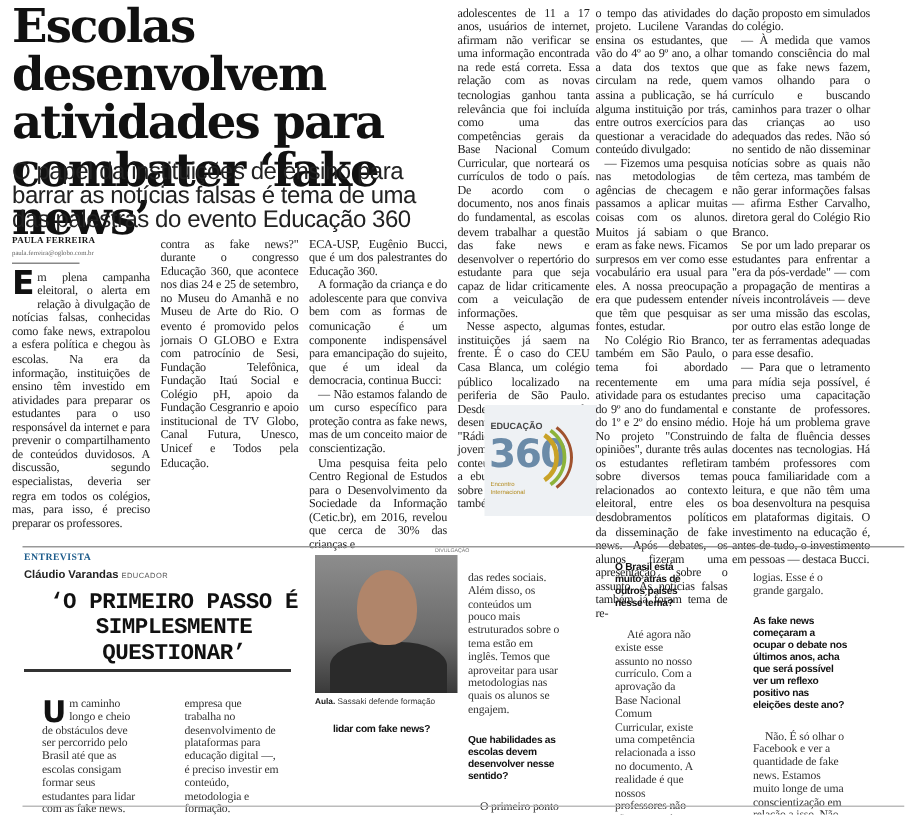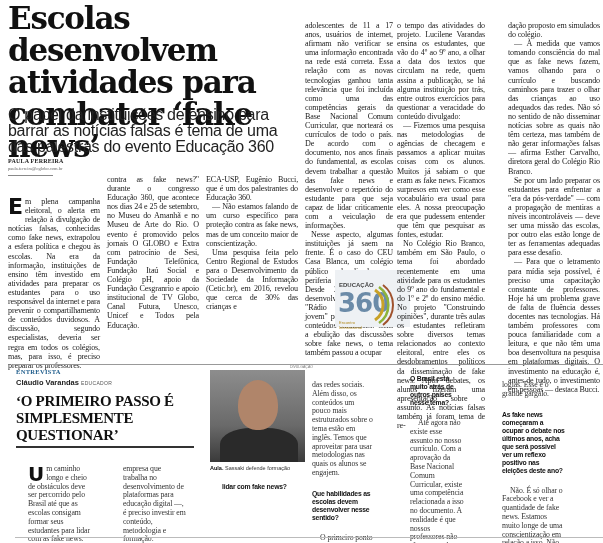--- a/index.html
+++ b/index.html
@@ -6,32 +6,32 @@
   body { width:603px; height:543px; overflow:hidden; position:relative; font-family:"Liberation Serif", serif; color:#1a1a1a; }
   .abs { position:absolute; }
   .headline { left:8px; top:2px; width:290px; font-family:"DejaVu Serif", serif; font-weight:bold; font-size:31px; line-height:32px; letter-spacing:-1.2px; color:#111; }
   .subhead { left:8px; top:107px; width:295px; font-family:"Liberation Sans", sans-serif; font-size:16px; line-height:16px; color:#222; letter-spacing:-0.3px; }
   .byline { left:8px; top:158px; font-size:6px; line-height:7px; }
   .byline .name { font-weight:bold; letter-spacing:0.2px; }
   .byline .email { color:#666; font-size:4.5px; }
   .byline-rule { left:8px; top:175px; width:45px; height:1px; background:#888; }
   .col { font-size:8.1px; line-height:9.1px; text-align:justify; color:#222; letter-spacing:-0.15px; }
   .col p { margin:0; text-indent:6px; }
-  .col p.noindent { text-indent:0;margin-top:17px; }
+  .col p.noindent { text-indent:0; }
   .dropcap { float:left; font-family:"DejaVu Sans", sans-serif; font-weight:bold; font-size:22px; line-height:18px; margin:1px 2px 0 0; color:#111; }
-  .logo { left:335px; top:270px; width:75px; height:57px; background:#eef1f4; }
+  .logo { left:323px; top:270px; width:75px; height:74px; background:#eef1f4; }
   .logo .edu { position:absolute; left:4px; top:12px; font-family:"Liberation Sans", sans-serif; font-weight:bold; font-size:6px; color:#444; }
   .logo .num { position:absolute; left:3px; top:19px; font-family:"DejaVu Sans", sans-serif; font-weight:bold; font-size:26px; line-height:28px; color:#6b8ba8; letter-spacing:-1px; }
   .logo .enc { position:absolute; left:4px; top:50px; font-family:"Liberation Sans", sans-serif; font-size:4px; line-height:5px; color:#b38b1f; }
   .divider { left:15px; top:364px; width:588px; height:1px; background:#999; }
   .bottom-divider { left:15px; top:537px; width:588px; height:1px; background:#bbb; }
   .kicker { left:16px; top:368px; font-family:"Liberation Serif", serif; font-weight:bold; font-size:6.5px; color:#1f5d8c; letter-spacing:0.3px; }
   .iv-name { left:16px; top:378px; font-family:"Liberation Sans", sans-serif; font-weight:bold; font-size:7.5px; color:#222; }
   .iv-name .role { font-weight:normal; font-size:5px; color:#555; letter-spacing:0.3px; }
-  .iv-title { left:16px; top:393px; width:200px; font-family:Liberation Serif, serif; font-weight:bold; font-size:15px; line-height:17px; color:#111; letter-spacing:-0.3px; }
+  .iv-title { left:16px; top:393px; width:200px; font-family:Liberation Mono, monospace; font-weight:bold; font-size:15px; line-height:17px; color:#111; letter-spacing:-0.3px;text-align:center; }
   .iv-rule { left:16px; top:446px; width:178px; height:2px; background:#333; }
   .iv-col { font-size:7.8px; line-height:8.8px; color:#333; letter-spacing:-0.1px; }
   .iv-col p { margin:12px; }
   .iv-col p.ind { text-indent:8px; }
   .q { font-family:"Liberation Sans", sans-serif; font-weight:bold; font-size:6.8px; line-height:8px; color:#111; letter-spacing:-0.2px; margin-top:6px !important; }
   .photo { left:210px; top:370px; width:95px; height:92px; background:linear-gradient(#8d8d8d,#6a6a6a 60%,#3a3a3a); overflow:hidden; }
   .photo .head { position:absolute; left:28px; top:10px; width:40px; height:50px; border-radius:50% 50% 45% 45%; background:#b0856a; }
   .photo .body { position:absolute; left:10px; top:58px; width:78px; height:40px; border-radius:40% 40% 0 0; background:#2a2a2a; }
   .credit { left:290px; top:365px; font-family:"Liberation Sans", sans-serif; font-size:3.5px; color:#777; }
   .caption { left:210px; top:465px; font-family:"Liberation Sans", sans-serif; font-size:5.5px; color:#333; }
@@ -52,20 +52,21 @@
 <div class="abs col" style="left:8px;top:180px;width:92px;">
   <p class="noindent"><span class="dropcap">E</span><span>m plena campanha eleitoral, o alerta em relação à divulgação de notícias falsas, conhecidas como fake news, extrapolou a esfera política e chegou às escolas. Na era da informação, instituições de ensino têm investido em atividades para preparar os estudantes para o uso responsável da internet e para prevenir o compartilhamento de conteúdos duvidosos. A discussão, segundo especialistas, deveria ser regra em todos os colégios, mas, para isso, é preciso preparar os professores.</span></p>
 </div>
 
 <div class="abs col" style="left:107px;top:158px;width:92px;">
   <p class="noindent">contra as fake news?" durante o congresso Educação 360, que acontece nos dias 24 e 25 de setembro, no Museu do Amanhã e no Museu de Arte do Rio. O evento é promovido pelos jornais O GLOBO e Extra com patrocínio de Sesi, Fundação Telefônica, Fundação Itaú Social e Colégio pH, apoio da Fundação Cesgranrio e apoio institucional de TV Globo, Canal Futura, Unesco, Unicef e Todos pela Educação.</p>
 </div>
 
 <div class="abs col" style="left:206px;top:158px;width:92px;">
   <p class="noindent">ECA-USP, Eugênio Bucci, que é um dos palestrantes do Educação 360.</p>
+  <p>A formação da criança e do adolescente para que conviva bem com as formas de comunicação é um componente indispensável para emancipação do sujeito, que é um ideal da democracia, continua Bucci:</p>
   <p>— Não estamos falando de um curso específico para proteção contra as fake news, mas de um conceito maior de conscientização.</p>
   <p>Uma pesquisa feita pelo Centro Regional de Estudos para o Desenvolvimento da Sociedade da Informação (Cetic.br), em 2016, revelou que cerca de 30% das crianças e</p>
 </div>
 
 <div class="abs col" style="left:305px;top:4px;width:88px;">
   <p class="noindent">adolescentes de 11 a 17 anos, usuários de internet, afirmam não verificar se uma informação encontrada na rede está correta. Essa relação com as novas tecnologias ganhou tanta relevância que foi incluída como uma das competências gerais da Base Nacional Comum Curricular, que norteará os currículos de todo o país. De acordo com o documento, nos anos finais do fundamental, as escolas devem trabalhar a questão das fake news e desenvolver o repertório do estudante para que seja capaz de lidar criticamente com a veiculação de informações.</p>
   <p>Nesse aspecto, algumas instituições já saem na frente. É o caso do CEU Casa Blanca, um colégio público localizado na periferia de São Paulo. Desde 2012, a escola desenvolve o projeto "Rádio escola/Imprensa jovem" para a produção de conteúdos midiáticos. Com a ebulição das discussões sobre fake news, o tema também passou a ocupar</p>
 </div>
 
 <div class="abs logo">
@@ -78,21 +79,21 @@
   </svg>
   <span class="enc"><span>Encontro</span><br><span>Internacional</span></span>
 </div>
 
 <div class="abs col" style="left:397px;top:4px;width:88px;">
   <p class="noindent">o tempo das atividades do projeto. Lucilene Varandas ensina os estudantes, que vão do 4º ao 9º ano, a olhar a data dos textos que circulam na rede, quem assina a publicação, se há alguma instituição por trás, entre outros exercícios para questionar a veracidade do conteúdo divulgado:</p>
   <p>— Fizemos uma pesquisa nas metodologias de agências de checagem e passamos a aplicar muitas coisas com os alunos. Muitos já sabiam o que eram as fake news. Ficamos surpresos em ver como esse vocabulário era usual para eles. A nossa preocupação era que pudessem entender que têm que pesquisar as fontes, estudar.</p>
   <p>No Colégio Rio Branco, também em São Paulo, o tema foi abordado recentemente em uma atividade para os estudantes do 9º ano do fundamental e do 1º e 2º do ensino médio. No projeto "Construindo opiniões", durante três aulas os estudantes refletiram sobre diversos temas relacionados ao contexto eleitoral, entre eles os desdobramentos políticos da disseminação de fake news. Após debates, os alunos fizeram uma apresentação sobre o assunto. As notícias falsas também já foram tema de re-</p>
 </div>
 
-<div class="abs col" style="left:508px;top:4px;width:92px;">
+<div class="abs col" style="left:488px;top:4px;width:92px;">
   <p class="noindent">dação proposto em simulados do colégio.</p>
   <p>— À medida que vamos tomando consciência do mal que as fake news fazem, vamos olhando para o currículo e buscando caminhos para trazer o olhar das crianças ao uso adequados das redes. Não só no sentido de não disseminar notícias sobre as quais não têm certeza, mas também de não gerar informações falsas — afirma Esther Carvalho, diretora geral do Colégio Rio Branco.</p>
   <p>Se por um lado preparar os estudantes para enfrentar a "era da pós-verdade" — com a propagação de mentiras a níveis incontroláveis — deve ser uma missão das escolas, por outro elas estão longe de ter as ferramentas adequadas para esse desafio.</p>
   <p>— Para que o letramento para mídia seja possível, é preciso uma capacitação constante de professores. Hoje há um problema grave de falta de fluência desses docentes nas tecnologias. Há também professores com pouca familiaridade com a leitura, e que não têm uma boa desenvoltura na pesquisa em plataformas digitais. O investimento na educação é, antes de tudo, o investimento em pessoas — destaca Bucci.</p>
 </div>
 
 <div class="abs divider"></div>
 
 <div class="abs kicker">ENTREVISTA</div>
 <div class="abs iv-name">

